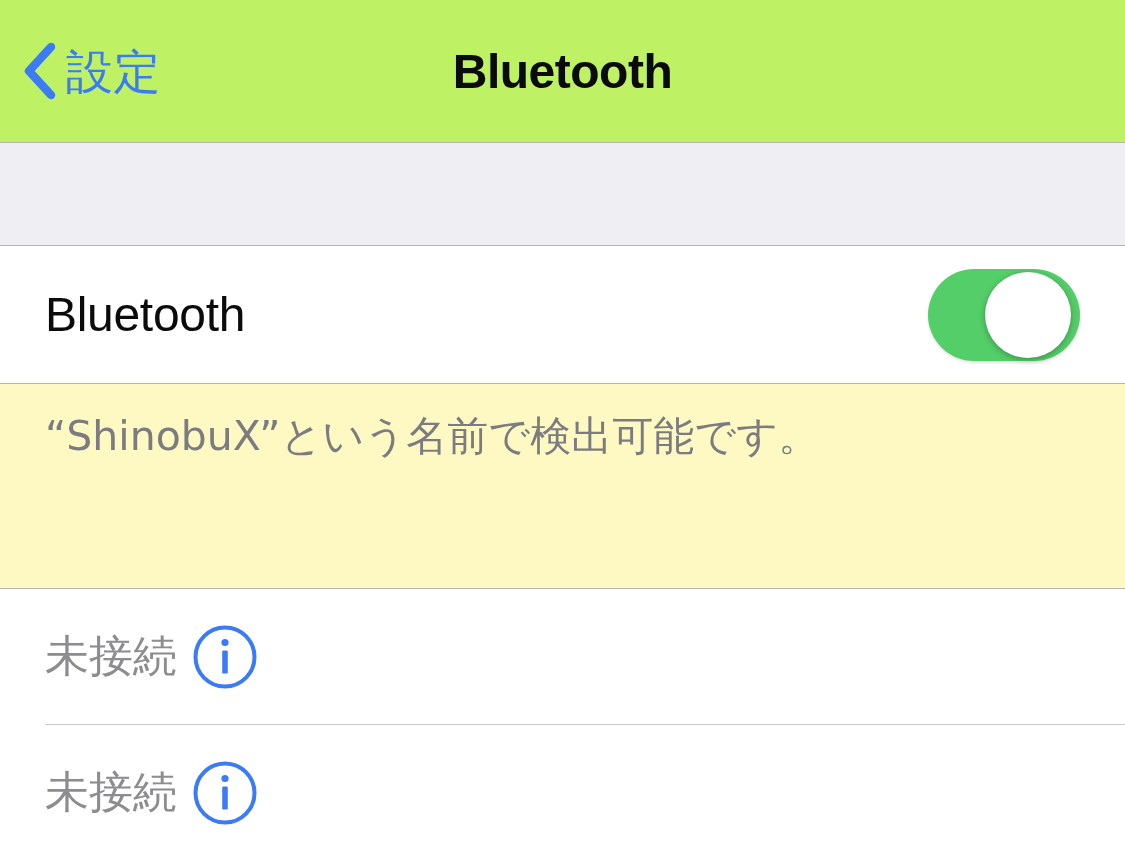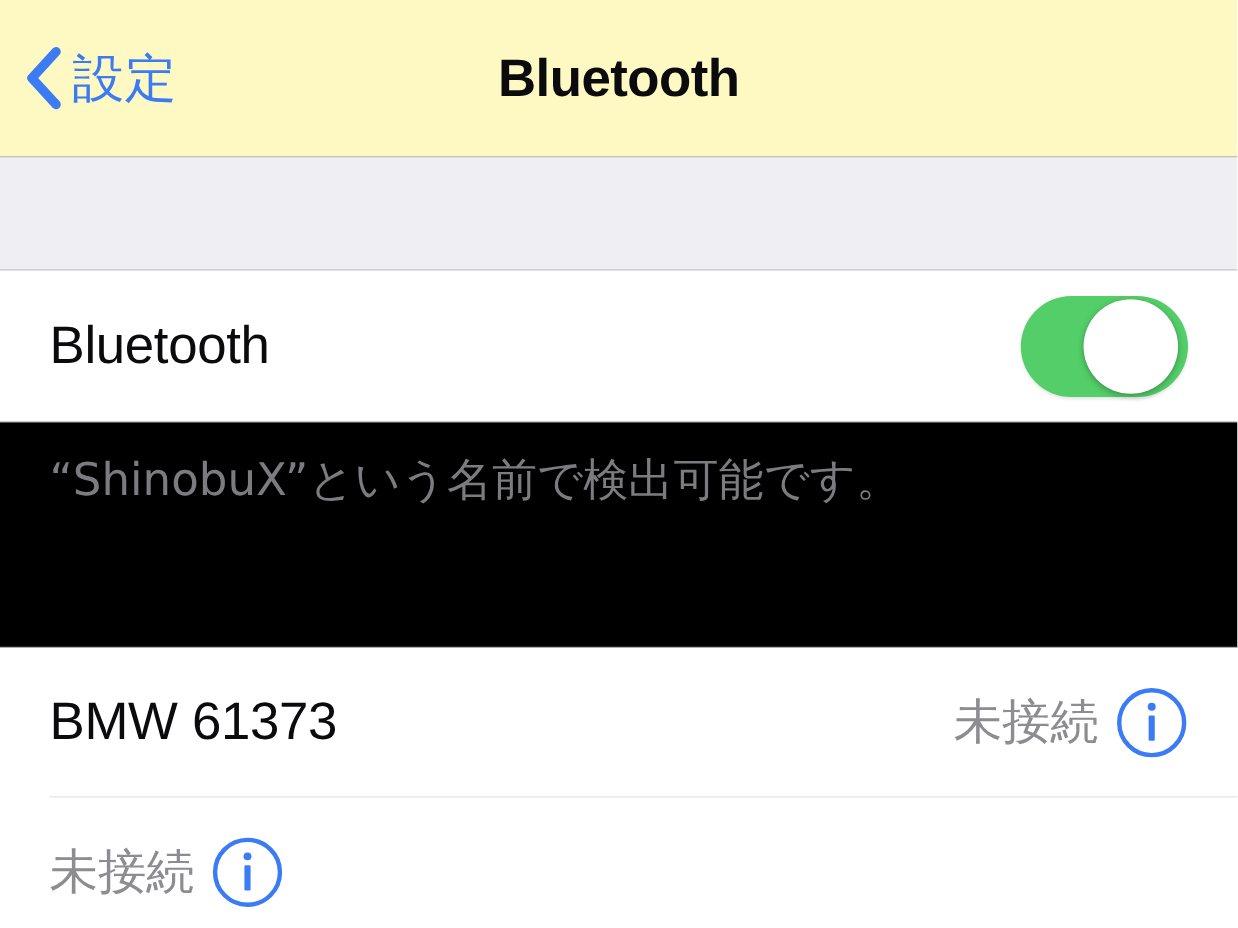--- a/index.html
+++ b/index.html
@@ -20,21 +20,21 @@
     width: 1125px;
     height: 844px;
     background: #ffffff;
     overflow: hidden;
   }
 
   
   .navbar {
     position: relative;
     height: 143px;
-    background: #fef9c3;
+    background: #bef264;
     border-bottom: 1px solid #B4B3B8;
     box-sizing: border-box;
   }
   .nav-back {
     position: absolute;
     left: 22px;
     top: 0;
     height: 142px;
     display: flex;
     align-items: center;
@@ -118,21 +118,21 @@
     left: 57px;
     width: 86px;
     height: 86px;
     border-radius: 50%;
     background: #ffffff;
     box-shadow: 0 2px 6px rgba(0,0,0,0.28), 0 0 1px rgba(0,0,0,0.18);
   }
 
   
   .info-block {
-    background: #000000;
+    background: #fef9c3;
     box-sizing: border-box;
     padding: 0 45px;
     border-bottom: 1px solid #B4B3B8;
     height: 205px;
     position: relative;
   }
   .info-text {
     position: absolute;
     left: 45px;
     top: 27px;
@@ -209,37 +209,36 @@
     <div class="switch" role="switch" aria-checked="true">
       <div class="knob"></div>
     </div>
   </div>
 
   <div class="info-block">
     <div class="info-text">“ShinobuX”という名前で検出可能です。</div>
   </div>
 
   <div>
-
-    <div class="row row-device">
-      <span class="device-name">BMW 61373</span>
-      <span class="device-status">未接続</span>
-      <svg class="info-icon" viewBox="0 0 66 66" aria-hidden="true">
-        <circle cx="33" cy="33" r="29.5" fill="none" stroke="#3B7BF3" stroke-width="4"></circle>
-        <circle cx="33" cy="18.5" r="3.6" fill="#3B7BF3"></circle>
-        <rect x="30.2" y="26.5" width="5.6" height="23" rx="1.2" fill="#3B7BF3"></rect>
-      </svg>
-    </div>
-
-    <div class="row-separator"></div>
 
     <div class="row row-device">
       <span class="device-status">未接続</span>
       <svg class="info-icon" viewBox="0 0 66 66" aria-hidden="true">
         <circle cx="33" cy="33" r="29.5" fill="none" stroke="#3B7BF3" stroke-width="4"></circle>
         <circle cx="33" cy="18.5" r="3.6" fill="#3B7BF3"></circle>
         <rect x="30.2" y="26.5" width="5.6" height="23" rx="1.2" fill="#3B7BF3"></rect>
       </svg>
     </div>
 
+    <div class="row-separator"></div>
+
+    <div class="row row-device">
+      <span class="device-status">未接続</span>
+      <svg class="info-icon" viewBox="0 0 66 66" aria-hidden="true">
+        <circle cx="33" cy="33" r="29.5" fill="none" stroke="#3B7BF3" stroke-width="4"></circle>
+        <circle cx="33" cy="18.5" r="3.6" fill="#3B7BF3"></circle>
+        <rect x="30.2" y="26.5" width="5.6" height="23" rx="1.2" fill="#3B7BF3"></rect>
+      </svg>
+    </div>
+
   </div>
 
 </div>
 
 </body></html>

